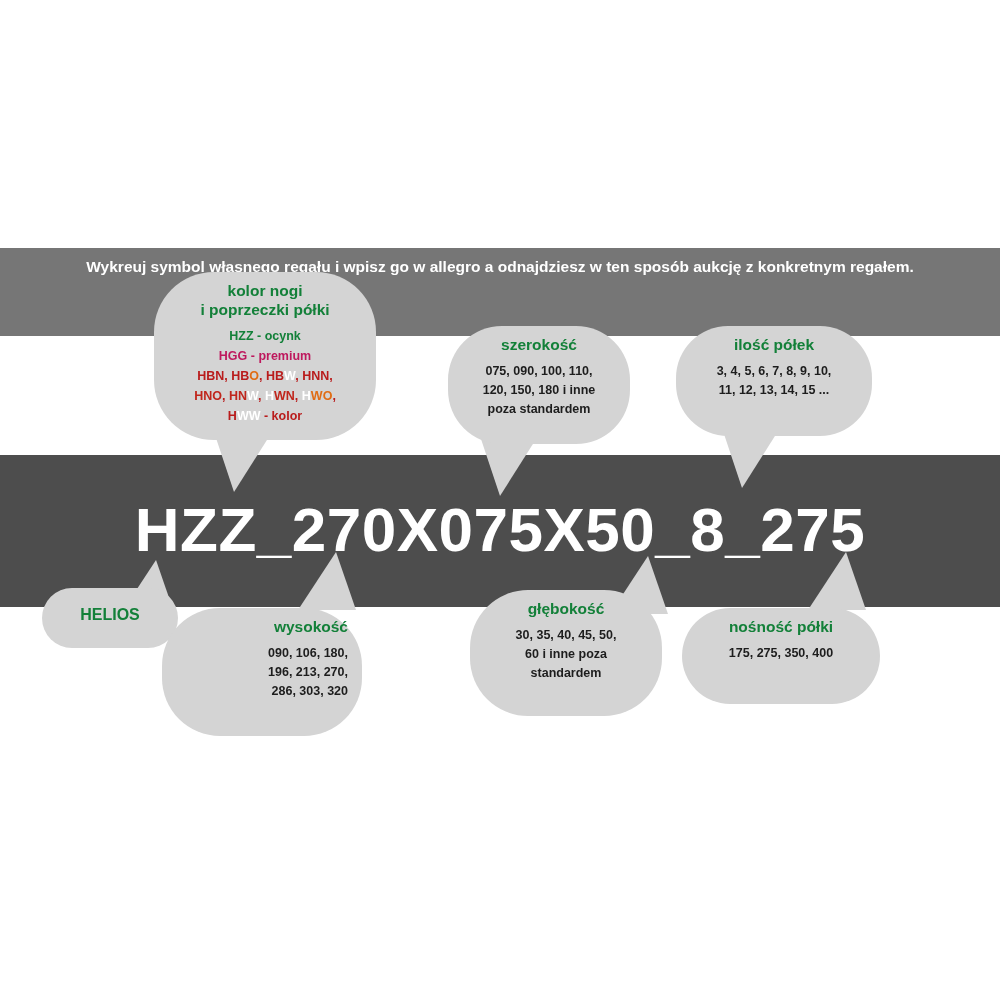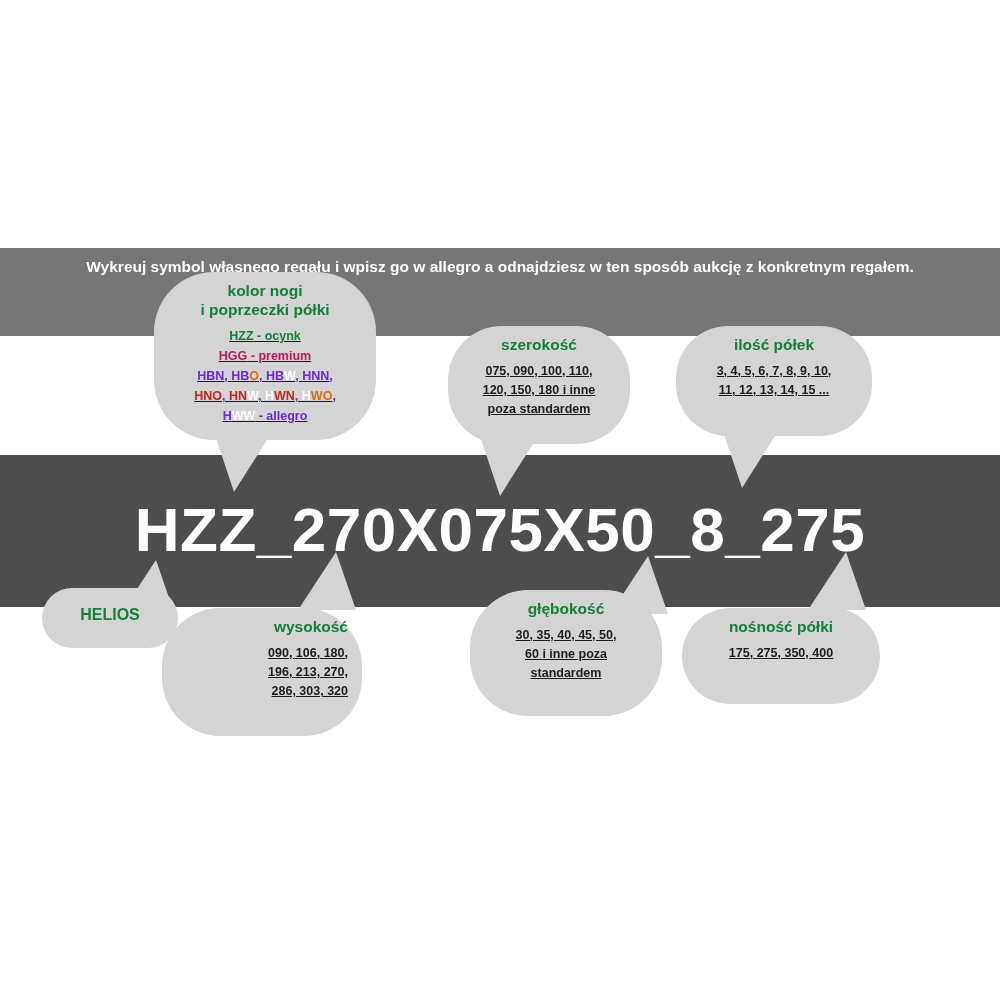--- a/index.html
+++ b/index.html
@@ -77,21 +77,20 @@
     font-weight: bold;
     line-height: 1.2;
     color: #138039;
   }
   .bubble .body {
     margin-top: 7px;
     font-size: 12.5px;
     font-weight: bold;
     line-height: 1.55;
     color: #1d1d1d;
-    text-decoration: underline;
   }
 
   
   .tail {
     position: absolute;
     width: 0;
     height: 0;
   }
   .tail-down {
     border-left: 20px solid transparent;
@@ -100,21 +99,21 @@
   }
   .tail-up {
     border-left: 38px solid transparent;
     border-right: 20px solid transparent;
     border-bottom: 58px solid #d4d4d4;
   }
 
   
   .c-green { color: #138039; }
   .c-blue  { color: #be185d; }
-  .c-black { color: #6d28d9; }
+  .c-black { color: #b91c1c; }
   .c-orange{ color: #e06c14; }
   .c-white { color: #ffffff; }
   .c-red   { color: #c0261c; }
 
   .legend-line {
     font-size: 12.5px;
     font-weight: bold;
     line-height: 1.6;
   }
 
@@ -169,21 +168,21 @@
       <div class="legend-line">
         <span class="c-blue">HGG</span><span class="c-blue"> - premium</span>
       </div>
       <div class="legend-line">
         <span class="c-black">HB</span><span class="c-black">N</span><span class="c-black">, </span><span class="c-black">HB</span><span class="c-orange">O</span><span class="c-black">, </span><span class="c-black">HB</span><span class="c-white">W</span><span class="c-black">, </span><span class="c-black">HNN</span><span class="c-black">,</span>
       </div>
       <div class="legend-line">
         <span class="c-red">HNO</span><span class="c-black">, </span><span class="c-red">HN</span><span class="c-white">W</span><span class="c-black">, </span><span class="c-white">H</span><span class="c-red">WN</span><span class="c-black">, </span><span class="c-white">H</span><span class="c-orange">WO</span><span class="c-black">,</span>
       </div>
       <div class="legend-line">
-        <span class="c-black">H</span><span class="c-white">WW</span><span class="c-black"> - allegro</span>
+        <span class="c-black">H</span><span class="c-white">WW</span><span class="c-black"> - kolor</span>
       </div>
     </div>
   </div>
 
   <div class="tail tail-down" id="tail-szer"></div>
   <div class="bubble" id="bubble-szer">
     <div class="title">szerokość</div>
     <div class="body" style="white-space:pre-line">075, 090, 100, 110,
 120, 150, 180  i inne
 poza standardem</div>

